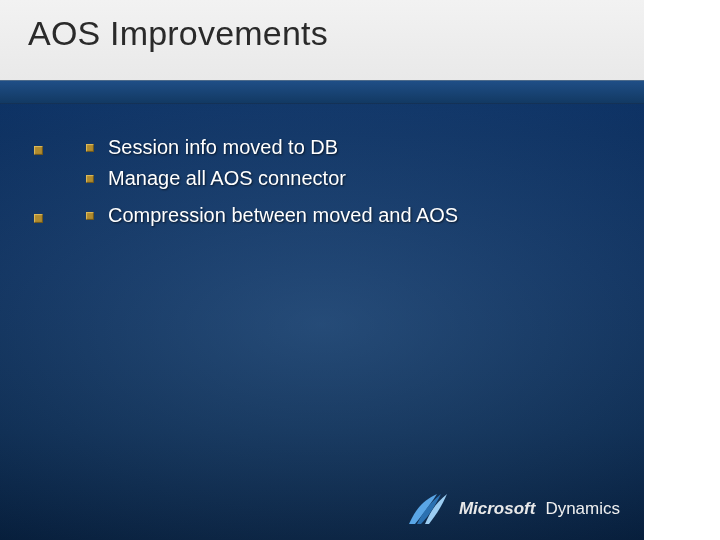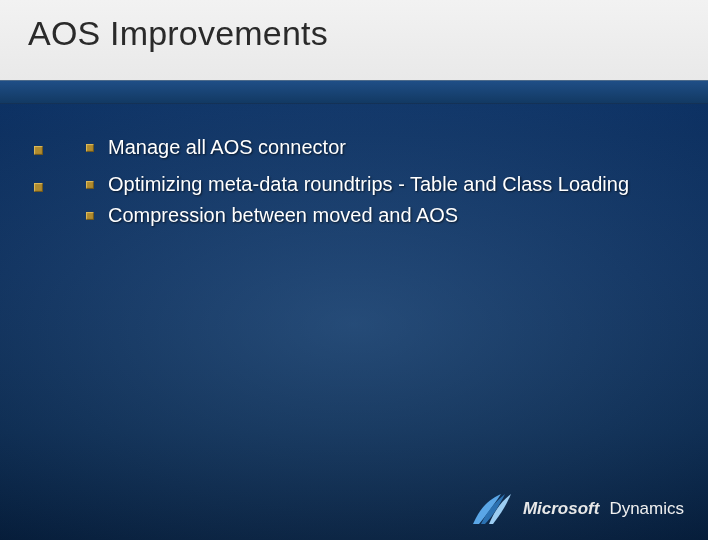--- a/index.html
+++ b/index.html
@@ -5,21 +5,21 @@
   html, body {
     margin: 0;
     padding: 0;
     width: 720px;
     height: 540px;
     overflow: hidden;
     font-family: Arial, Helvetica, sans-serif;
   }
   .slide {
     position: relative;
-    width: 708px;
+    width: 644px;
     height: 540px;
     background:
       radial-gradient(ellipse 800px 400px at 50% 60%, rgba(90,140,190,0.35), rgba(10,40,90,0) 70%),
       linear-gradient(180deg, #0f3a74 0%, #0c2f5f 25%, #0a2a56 50%, #082549 80%, #061d3a 100%);
     color: #ffffff;
     box-sizing: border-box;
   }
   .header {
     position: relative;
     background: linear-gradient(180deg, #f2f2f2 0%, #e9e9e9 100%);
@@ -120,30 +120,30 @@
   </div>
   <div class="band"></div>
 
   <div class="content">
     <ul class="top">
 
 
       <li>
         <ul class="sub">
           <li>
+            <span>Session info moved to DB</span>
+          </li>
+          <li>
             <span>Manage all AOS connector</span>
           </li>
         </ul>
       </li>
 
       <li>
         <ul class="sub">
-          <li>
-            <span>Optimizing meta-data roundtrips - Table and Class Loading</span>
-          </li>
           <li>
             <span>Compression between moved and AOS</span>
           </li>
         </ul>
       </li>
 
     </ul>
   </div>
 
   <div class="footer-logo">

